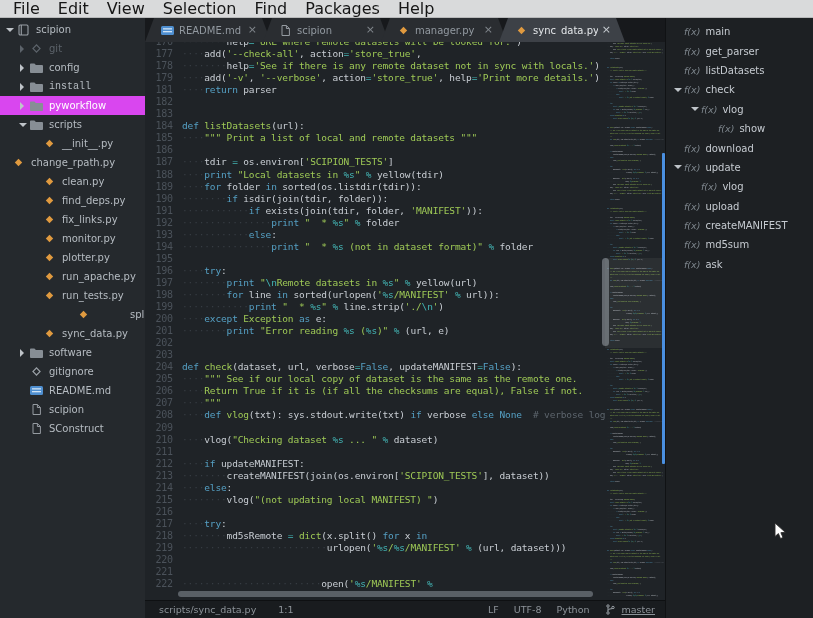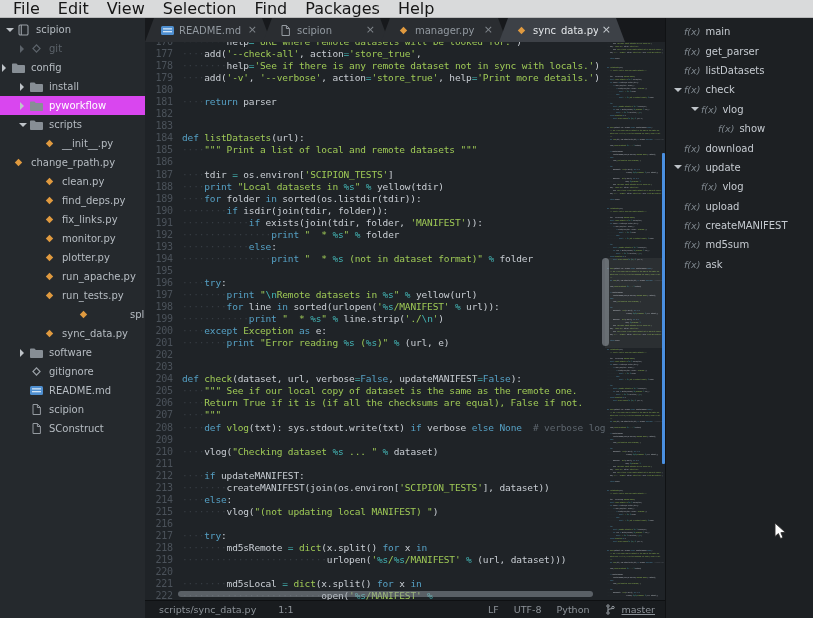--- a/index.html
+++ b/index.html
@@ -82,30 +82,30 @@
       </div>
       <div class="srow dim" style="padding-left: 18px;">
         <span class="chev right"></span>
         <span class="icon">
           <svg width="11" height="11" viewBox="0 0 11 11">
             <rect x="3" y="3" width="5" height="5" transform="rotate(45 5.5 5.5)" fill="none" stroke="#5c636a" stroke-width="1.2"></rect>
           </svg>
         </span>
         <span class="slabel">git</span>
       </div>
-      <div class="srow" style="">
+      <div class="srow" style="padding-left: 18px;">
         <span class="chev right"></span>
         <span class="icon">
           <svg width="13" height="10" viewBox="0 0 13 10">
             <path d="M0 1.3 Q0 .4 .9 .4 H4.4 L5.9 2 H12.1 Q13 2 13 2.9 V9.1 Q13 10 12.1 10 H.9 Q0 10 0 9.1 Z" fill="#878e95"></path>
           </svg>
         </span>
         <span class="slabel">config</span>
       </div>
-      <div class="srow" style="padding-left: 18px;">
+      <div class="srow" style="padding-left: 18px; font-family: Liberation Mono, monospace;">
         <span class="chev right"></span>
         <span class="icon">
           <svg width="13" height="10" viewBox="0 0 13 10">
             <path d="M0 1.3 Q0 .4 .9 .4 H4.4 L5.9 2 H12.1 Q13 2 13 2.9 V9.1 Q13 10 12.1 10 H.9 Q0 10 0 9.1 Z" fill="#878e95"></path>
           </svg>
         </span>
         <span class="slabel">install</span>
       </div>
       <div class="srow sel" style="padding-left: 18px;">
         <span class="chev right"></span>
@@ -315,21 +315,20 @@
           <span class="tlabel">sync_data.py</span>
           <span class="close">×</span>
         </div>
       </div>
     <div class="editor">
       <div class="code-scroll">
           <div class="line"><span class="ln">176</span><span class="lt"><span class="ind">········</span><span class="t-d">help</span><span class="t-o">=</span><span class="t-s">'URL where remote datasets will be looked for.'</span><span class="t-d">)</span></span></div>
           <div class="line"><span class="ln">177</span><span class="lt"><span class="ind">····</span><span class="t-d">add(</span><span class="t-s">'--check-all'</span><span class="t-d">, action</span><span class="t-o">=</span><span class="t-s">'store_true'</span><span class="t-d">,</span></span></div>
           <div class="line"><span class="ln">178</span><span class="lt"><span class="ind">········</span><span class="t-d">help</span><span class="t-o">=</span><span class="t-s">'See if there is any remote dataset not in sync with locals.'</span><span class="t-d">)</span></span></div>
           <div class="line"><span class="ln">179</span><span class="lt"><span class="ind">····</span><span class="t-d">add(</span><span class="t-s">'-v'</span><span class="t-d">, </span><span class="t-s">'--verbose'</span><span class="t-d">, action</span><span class="t-o">=</span><span class="t-s">'store_true'</span><span class="t-d">, help</span><span class="t-o">=</span><span class="t-s">'Print more details.'</span><span class="t-d">)</span></span></div>
-          <div class="line"><span class="ln">180</span><span class="lt"></span></div>
           <div class="line"><span class="ln">181</span><span class="lt"><span class="ind">····</span><span class="t-k">return</span><span class="t-d"> parser</span></span></div>
           <div class="line"><span class="ln">182</span><span class="lt"></span></div>
           <div class="line"><span class="ln">183</span><span class="lt"></span></div>
           <div class="line"><span class="ln">184</span><span class="lt"><span class="t-k">def</span><span class="t-d"> </span><span class="t-f">listDatasets</span><span class="t-d">(url):</span></span></div>
           <div class="line"><span class="ln">185</span><span class="lt"><span class="ind">····</span><span class="t-s">""" Print a list of local and remote datasets """</span></span></div>
           <div class="line"><span class="ln">186</span><span class="lt"></span></div>
           <div class="line"><span class="ln">187</span><span class="lt"><span class="ind">····</span><span class="t-d">tdir </span><span class="t-o">=</span><span class="t-d"> os.environ[</span><span class="t-s">'SCIPION_TESTS'</span><span class="t-d">]</span></span></div>
           <div class="line"><span class="ln">188</span><span class="lt"><span class="ind">····</span><span class="t-k">print</span><span class="t-d"> </span><span class="t-s">"Local datasets in </span><span class="t-x">%s</span><span class="t-s">"</span><span class="t-d"> </span><span class="t-o">%</span><span class="t-d"> yellow(tdir)</span></span></div>
           <div class="line"><span class="ln">189</span><span class="lt"><span class="ind">····</span><span class="t-k">for</span><span class="t-d"> folder </span><span class="t-k">in</span><span class="t-d"> sorted(os.listdir(tdir)):</span></span></div>
           <div class="line"><span class="ln">190</span><span class="lt"><span class="ind">········</span><span class="t-k">if</span><span class="t-d"> isdir(join(tdir, folder)):</span></span></div>
@@ -356,21 +355,21 @@
           <div class="line"><span class="ln">211</span><span class="lt"></span></div>
           <div class="line"><span class="ln">212</span><span class="lt"><span class="ind">····</span><span class="t-k">if</span><span class="t-d"> updateMANIFEST:</span></span></div>
           <div class="line"><span class="ln">213</span><span class="lt"><span class="ind">········</span><span class="t-d">createMANIFEST(join(os.environ[</span><span class="t-s">'SCIPION_TESTS'</span><span class="t-d">], dataset))</span></span></div>
           <div class="line"><span class="ln">214</span><span class="lt"><span class="ind">····</span><span class="t-k">else</span><span class="t-d">:</span></span></div>
           <div class="line"><span class="ln">215</span><span class="lt"><span class="ind">········</span><span class="t-d">vlog(</span><span class="t-s">"(not updating local MANIFEST) "</span><span class="t-d">)</span></span></div>
           <div class="line"><span class="ln">216</span><span class="lt"></span></div>
           <div class="line"><span class="ln">217</span><span class="lt"><span class="ind">····</span><span class="t-k">try</span><span class="t-d">:</span></span></div>
           <div class="line"><span class="ln">218</span><span class="lt"><span class="ind">········</span><span class="t-d">md5sRemote </span><span class="t-o">=</span><span class="t-d"> </span><span class="t-f">dict</span><span class="t-d">(x.split() </span><span class="t-k">for</span><span class="t-d"> x </span><span class="t-k">in</span></span></div>
           <div class="line"><span class="ln">219</span><span class="lt"><span class="ind">··························</span><span class="t-d">urlopen(</span><span class="t-s">'</span><span class="t-x">%s</span><span class="t-s">/</span><span class="t-x">%s</span><span class="t-s">/MANIFEST'</span><span class="t-d"> </span><span class="t-o">%</span><span class="t-d"> (url, dataset)))</span></span></div>
           <div class="line"><span class="ln">220</span><span class="lt"></span></div>
-          <div class="line"><span class="ln">221</span><span class="lt"><span class="ind">········</span><span class="t-d">md5sLocal </span><span class="t-o">=</span><span class="t-d"> </span><span class="t-f">dict</span><span class="t-d">(x.split() </span><span class="t-k">for</span><span class="t-d"> x </span><span class="t-k">in</span></span></div>
+          <div class="line"><span class="ln">221</span></div>
           <div class="line"><span class="ln">222</span><span class="lt"><span class="ind">·························</span><span class="t-d">open(</span><span class="t-s">'</span><span class="t-x">%s</span><span class="t-s">/MANIFEST'</span><span class="t-d"> </span><span class="t-o">%</span></span></div>
         </div>
       <div class="minimap">
         <div class="mm-content">
             <div class="mmline"><span class="lt"><span class="ind">········</span><span class="t-d">help</span><span class="t-o">=</span><span class="t-s">'URL where remote datasets will be looked for.'</span><span class="t-d">)</span></span></div>
             <div class="mmline"><span class="lt"><span class="ind">····</span><span class="t-d">add(</span><span class="t-s">'--check-all'</span><span class="t-d">, action</span><span class="t-o">=</span><span class="t-s">'store_true'</span><span class="t-d">,</span></span></div>
             <div class="mmline"><span class="lt"><span class="ind">········</span><span class="t-d">help</span><span class="t-o">=</span><span class="t-s">'See if there is any remote dataset not in sync with locals.'</span><span class="t-d">)</span></span></div>
             <div class="mmline"><span class="lt"><span class="ind">····</span><span class="t-d">add(</span><span class="t-s">'-v'</span><span class="t-d">, </span><span class="t-s">'--verbose'</span><span class="t-d">, action</span><span class="t-o">=</span><span class="t-s">'store_true'</span><span class="t-d">, help</span><span class="t-o">=</span><span class="t-s">'Print more details.'</span><span class="t-d">)</span></span></div>
             <div class="mmline"><span class="lt"></span></div>
             <div class="mmline"><span class="lt"><span class="ind">····</span><span class="t-k">return</span><span class="t-d"> parser</span></span></div>

